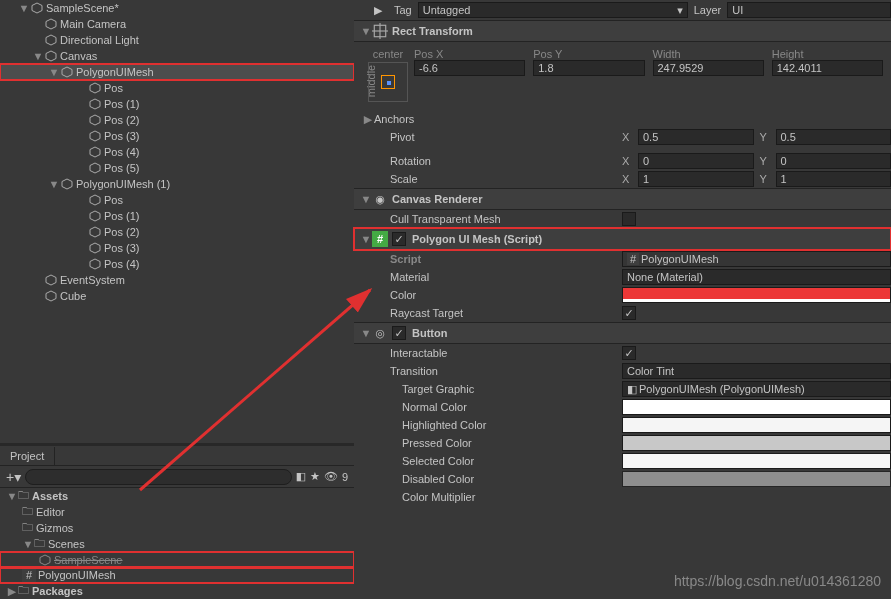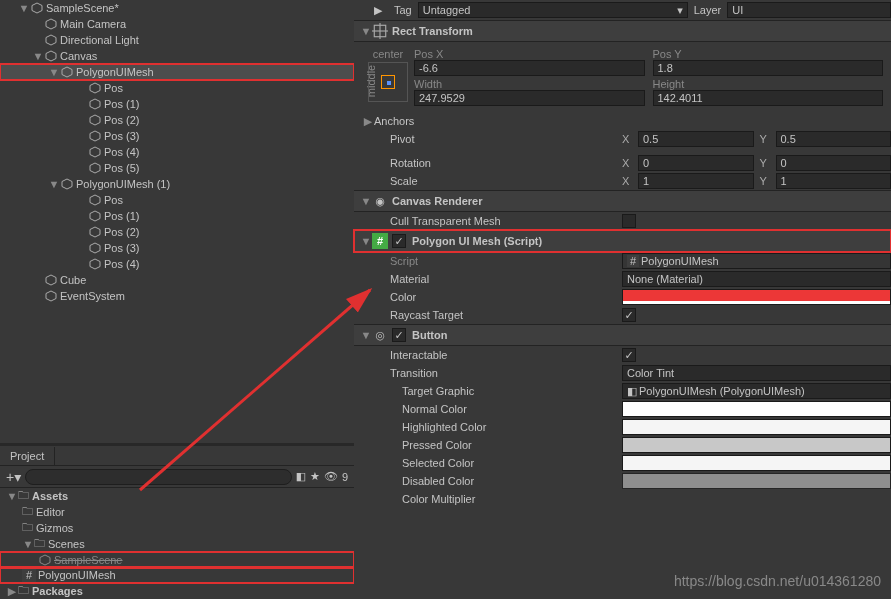--- a/index.html
+++ b/index.html
@@ -200,30 +200,30 @@
         </span>
         <span>Pos (4)</span>
       </div>
     <div class="tree-row indent-2">
         <span class="toggle"></span>
         <span class="cube-icon">
           <svg viewBox="0 0 12 12">
             <path d="M6 1l5 2.5v5L6 11 1 8.5v-5z" fill="none" stroke="#aaa"></path>
           </svg>
         </span>
+        <span>EventSystem</span>
+      </div>
+    <div class="tree-row indent-2">
+        <span class="toggle"></span>
+        <span class="cube-icon">
+          <svg viewBox="0 0 12 12">
+            <path d="M6 1l5 2.5v5L6 11 1 8.5v-5z" fill="none" stroke="#aaa"></path>
+          </svg>
+        </span>
         <span>Cube</span>
-      </div>
-    <div class="tree-row indent-2">
-        <span class="toggle"></span>
-        <span class="cube-icon">
-          <svg viewBox="0 0 12 12">
-            <path d="M6 1l5 2.5v5L6 11 1 8.5v-5z" fill="none" stroke="#aaa"></path>
-          </svg>
-        </span>
-        <span>EventSystem</span>
       </div>
   </div>
 
   <div class="panel-divider"></div>
   <div class="project-header">
     <div class="project-tab">Project</div>
   </div>
   <div class="project-toolbar">
     <span style="font-size:14px;">+▾</span>
     <div class="search-box"></div>
@@ -298,21 +298,21 @@
   </div>
   <div style="display:flex;padding:6px 8px;gap:0;">
     <div style="width:52px;">
       <div style="text-align:center;color:#888;">center</div>
       <div style="border:1px solid #555;width:40px;height:40px;margin:2px auto;position:relative;">
         <div style="position:absolute;left:-14px;top:12px;transform:rotate(-90deg);color:#888;">middle</div>
         <div style="position:absolute;inset:12px;border:1px solid #ff9500;"></div>
         <div style="position:absolute;left:18px;top:18px;width:4px;height:4px;background:#5a93ff;"></div>
       </div>
     </div>
-    <div style="flex:1;display:grid;grid-template-columns:1fr 1fr;gap:2px 8px;">
+    <div style="flex:1;display:grid;grid-template-columns:1fr 1fr 1fr 1fr;gap:2px 8px;">
       <div>
           <div style="color:#888;">Pos X</div>
           <div class="field">-6.6</div>
         </div>
       <div>
           <div style="color:#888;">Pos Y</div>
           <div class="field">1.8</div>
         </div>
       <div>
           <div style="color:#888;">Width</div>
@@ -362,21 +362,21 @@
 
   <div class="insp-header redbox">
     <span class="toggle">▼</span>
     <span class="comp-icon" style="background:#4a4;color:#fff;font-weight:bold;">#</span>
     <span class="cbox">
         <span>✓</span>
       </span>
     <b>Polygon UI Mesh (Script)</b>
   </div>
   <div class="insp-row">
-      <span class="insp-label" style="color:#888;">Script</span>
+      <span class="insp-label" style="color:#888;font-weight:bold;">Script</span>
       <div class="field ro">
         <span class="script-icon" style="width:12px;height:12px;">#</span>
         <span>PolygonUIMesh</span>
       </div>
     </div>
   <div class="insp-row">
       <span class="insp-label">Material</span>
       <div class="field">None (Material)</div>
     </div>
   <div class="insp-row">

